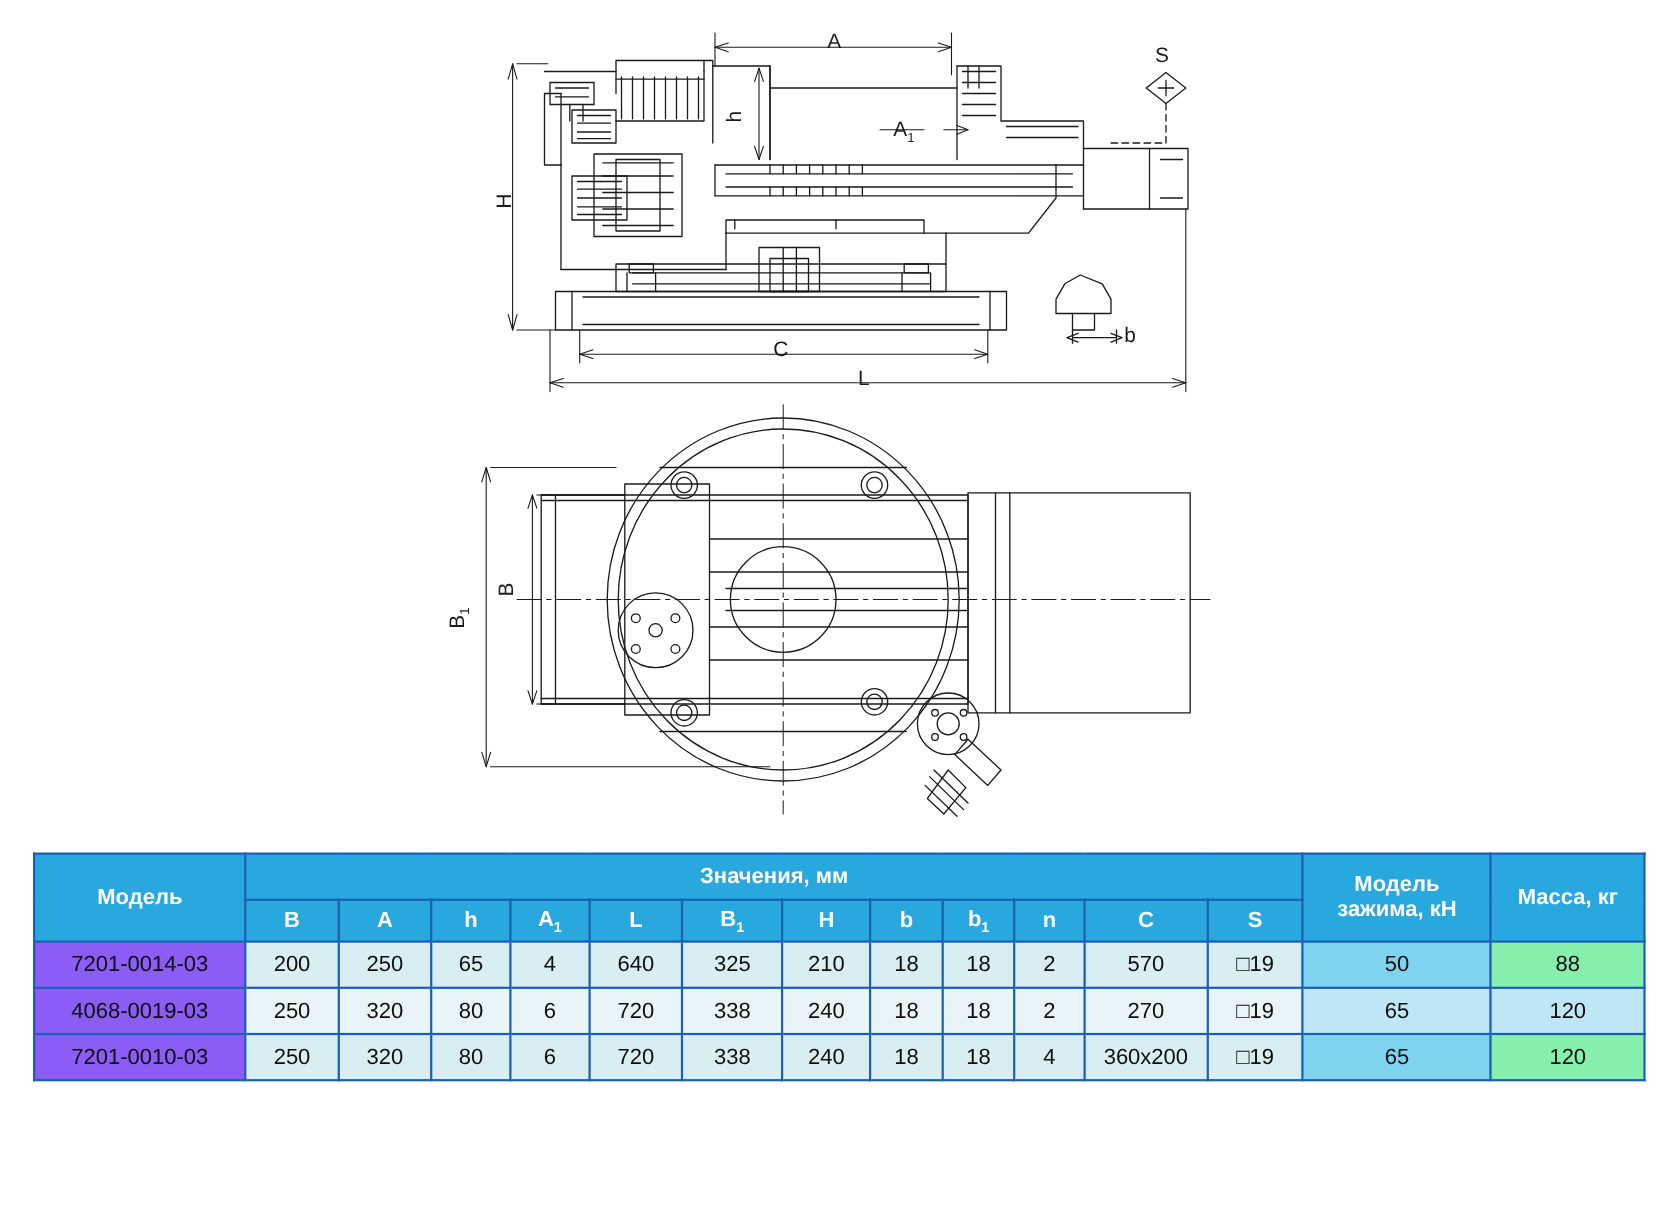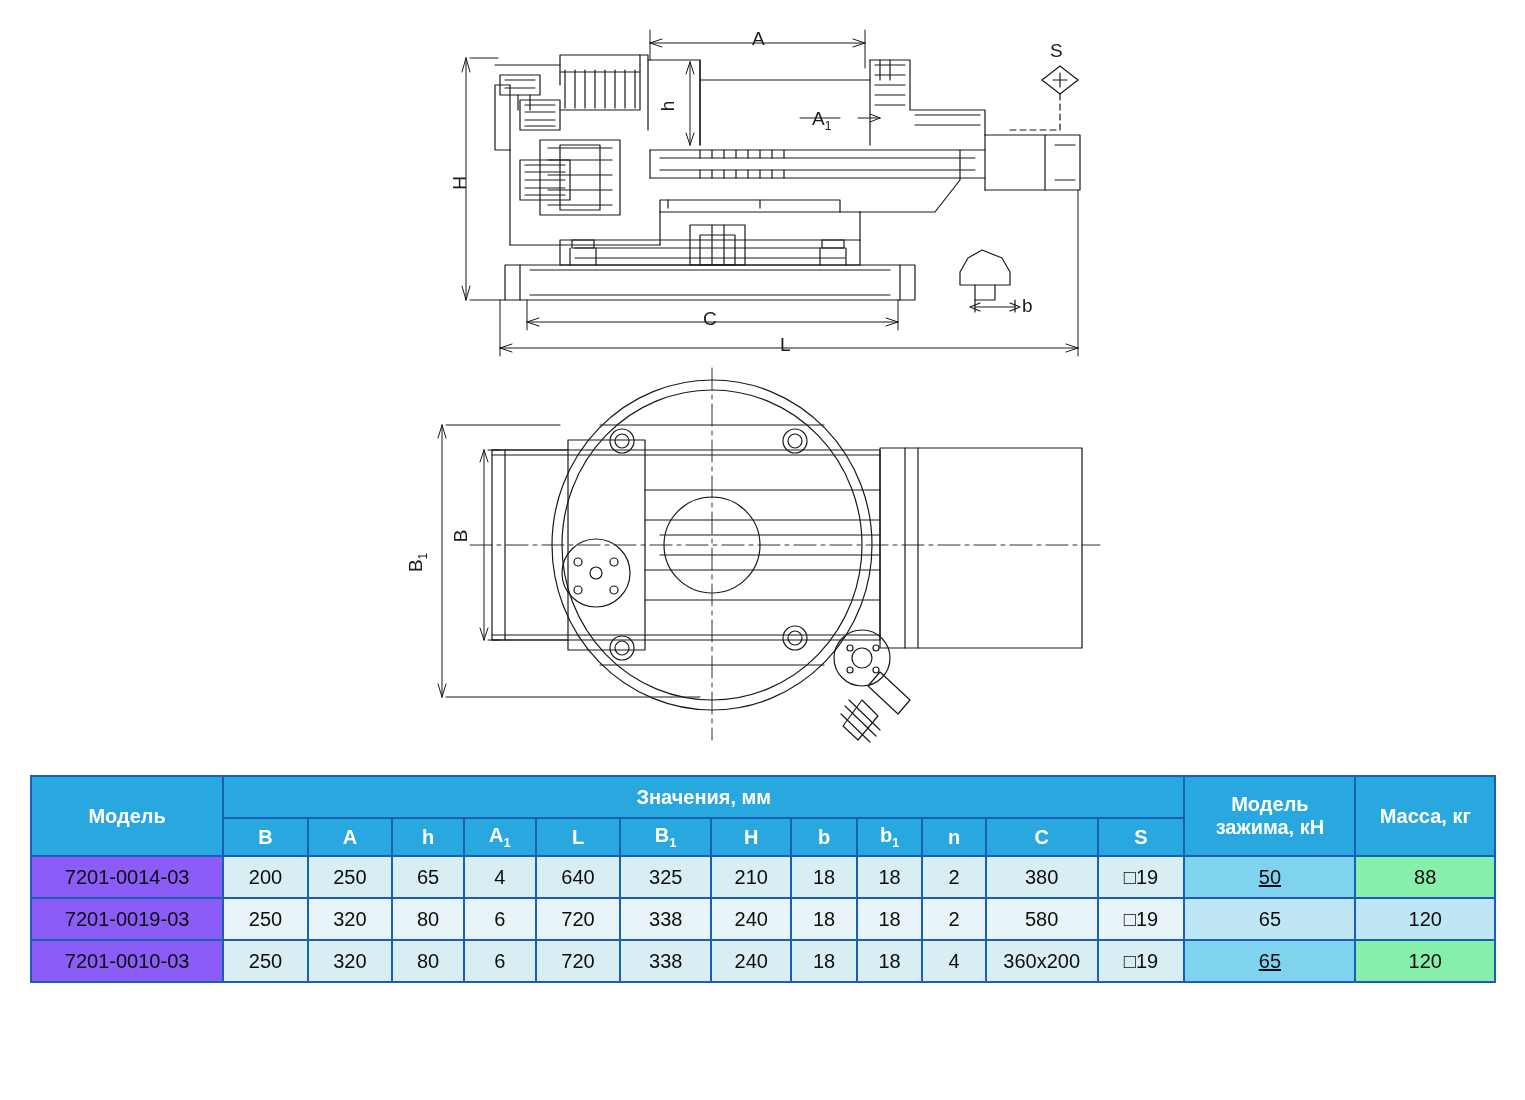--- a/index.html
+++ b/index.html
@@ -68,21 +68,20 @@
     text-align: center;
   }
   td.val {
     background: #d9eef2;
   }
   td.val-light {
     background: #e8f4f8;
   }
   td.force {
     background: #7fd3ef;
-    text-decoration: underline;
   }
   td.force-alt {
     background: #bfe6f5;
   }
   td.mass {
     background: #86efac;
   }
   td.mass-alt {
     background: #bfe6f5;
   }
@@ -352,38 +351,38 @@
           <td class="val">200</td>
           <td class="val">250</td>
           <td class="val">65</td>
           <td class="val">4</td>
           <td class="val">640</td>
           <td class="val">325</td>
           <td class="val">210</td>
           <td class="val">18</td>
           <td class="val">18</td>
           <td class="val">2</td>
-          <td class="val">380</td>
+          <td class="val">570</td>
           <td class="val">□19</td>
           <td class="force">50</td>
           <td class="mass">88</td>
         </tr>
         <tr>
-          <td class="model">7201-0019-03</td>
+          <td class="model">4068-0019-03</td>
           <td class="val-light">250</td>
           <td class="val-light">320</td>
           <td class="val-light">80</td>
           <td class="val-light">6</td>
           <td class="val-light">720</td>
           <td class="val-light">338</td>
           <td class="val-light">240</td>
           <td class="val-light">18</td>
           <td class="val-light">18</td>
           <td class="val-light">2</td>
-          <td class="val-light">580</td>
+          <td class="val-light">270</td>
           <td class="val-light">□19</td>
           <td class="force-alt">65</td>
           <td class="mass-alt">120</td>
         </tr>
         <tr>
           <td class="model">7201-0010-03</td>
           <td class="val">250</td>
           <td class="val">320</td>
           <td class="val">80</td>
           <td class="val">6</td>

